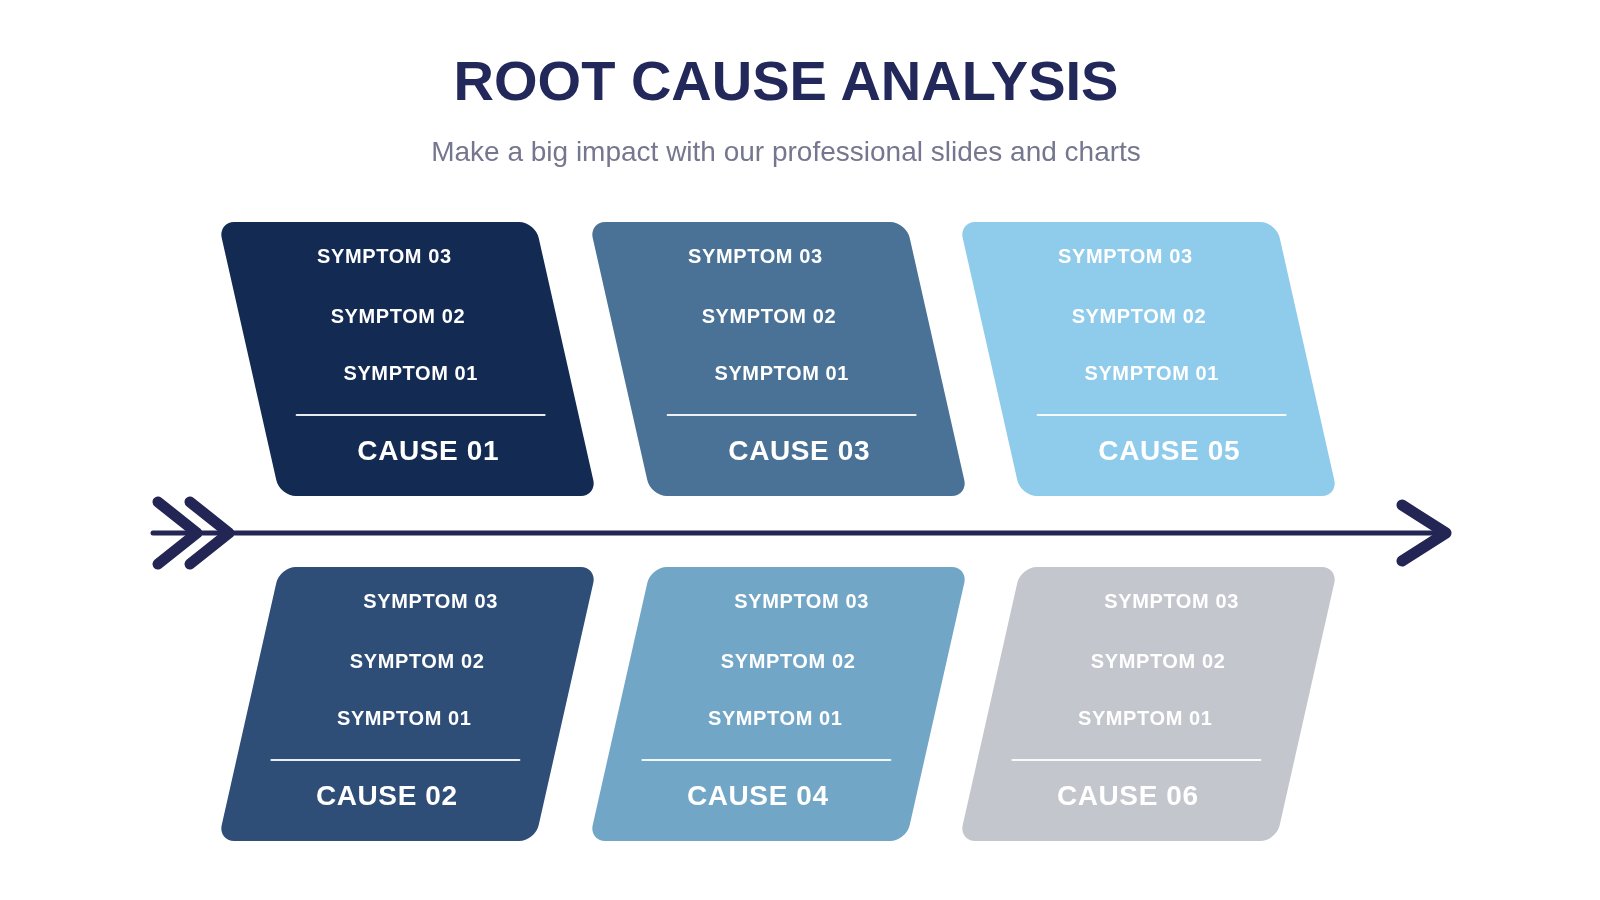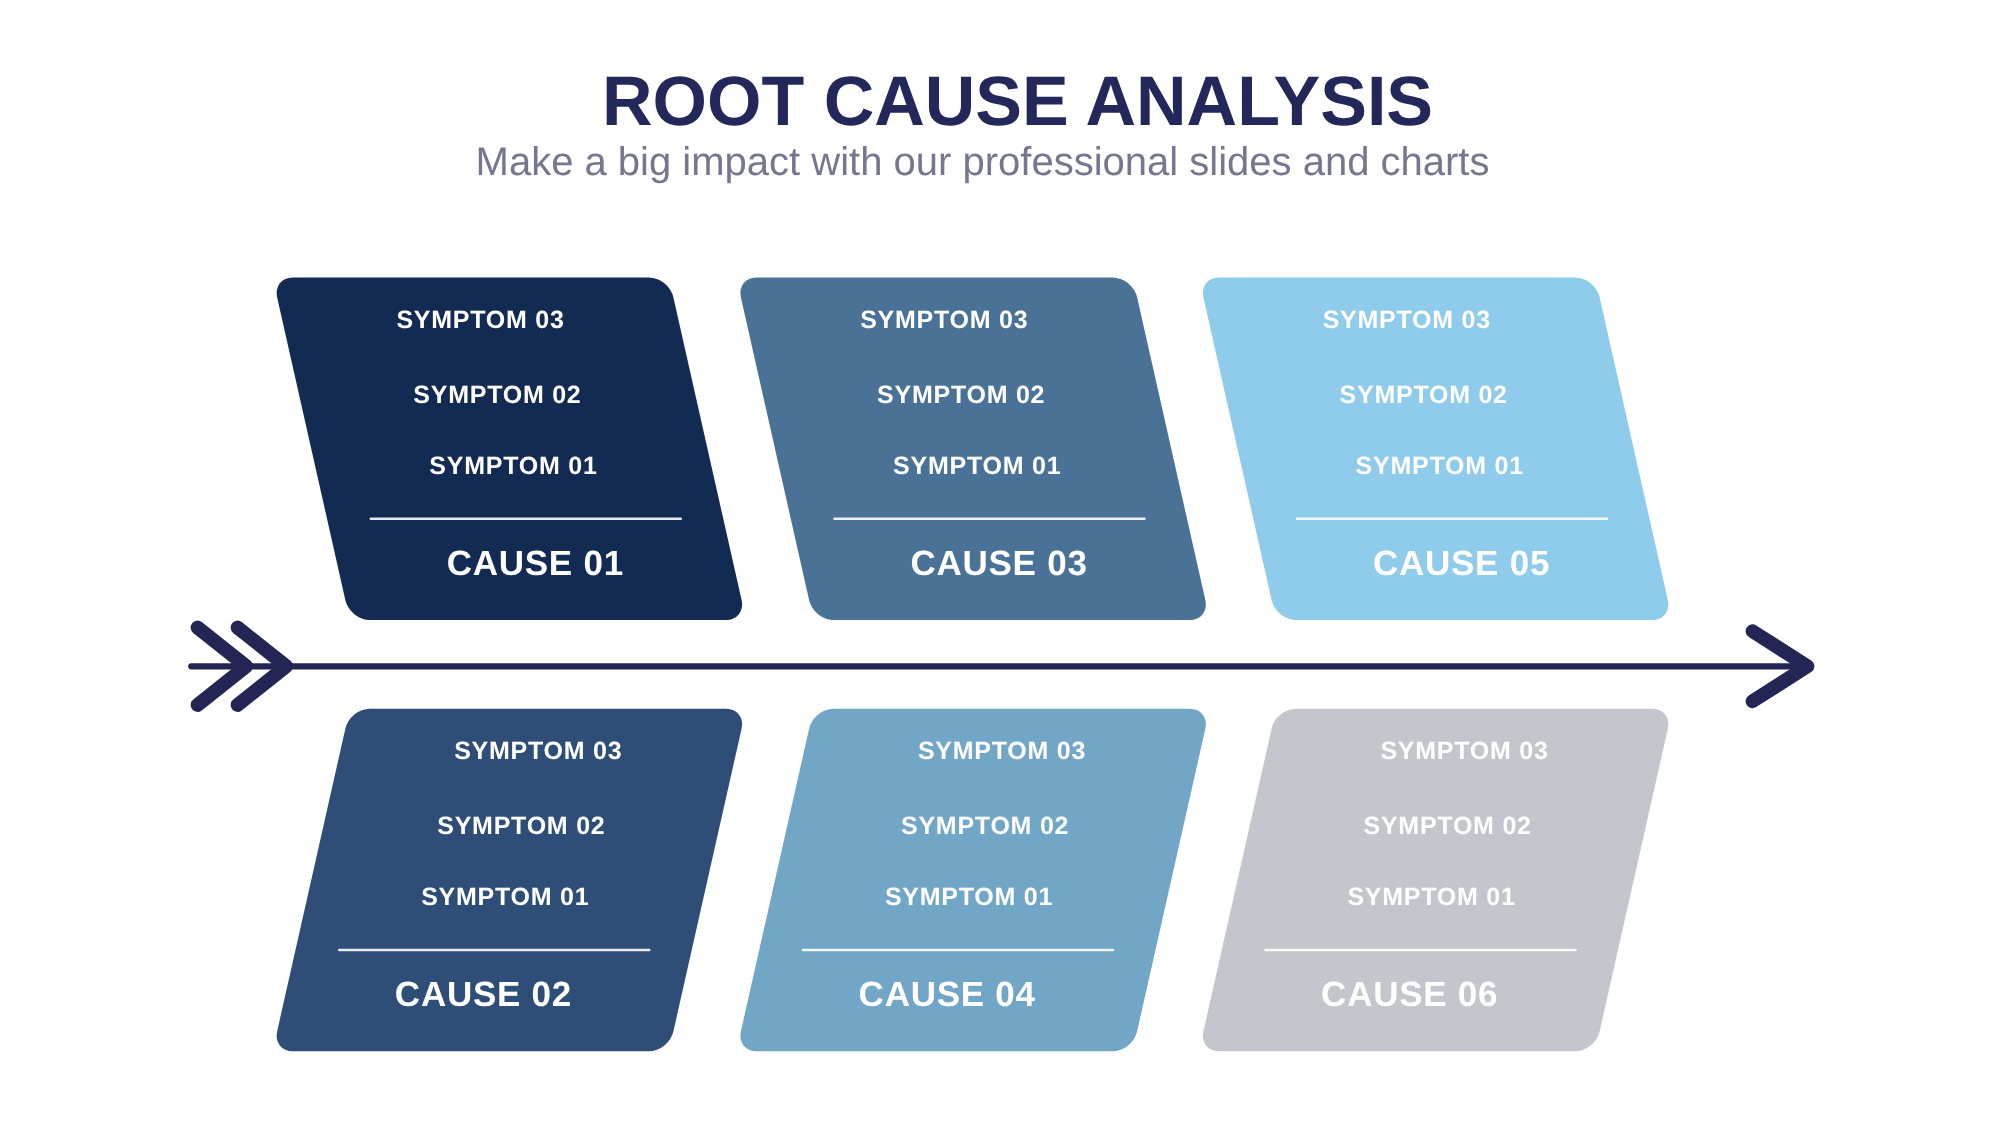--- a/index.html
+++ b/index.html
@@ -6,25 +6,25 @@
   .stage {
     position:relative; width:1600px; height:900px; background:#ffffff;
     font-family:"Liberation Sans", sans-serif; overflow:hidden;
   }
 
   
   .header { position:absolute; top:0; left:0; width:1572px; }
   .title {
     position:absolute; top:52px; left:0; width:100%; margin:0;
     text-align:center; font-size:56px; line-height:1.05; font-weight:800;
-    letter-spacing:0px; color:#23285B;padding-left:28px;
+    letter-spacing:0px; color:#23285B;
   }
   .subtitle {
-    position:absolute; top:111px; left:0; width:100%; margin:0;
-    text-align:center; font-size:32px; font-weight:400; color:#74778E;
+    position:absolute; top:136px; left:0; width:100%; margin:0;
+    text-align:center; font-size:28px; font-weight:400; color:#74778E;
   }
 
   
   .arrow-svg { position:absolute; left:140px; top:480px; width:1330px; height:110px; }
 
   
   .card {
     position:absolute; width:317px; height:274px; border-radius:16px;
     background:#999; 
   }

